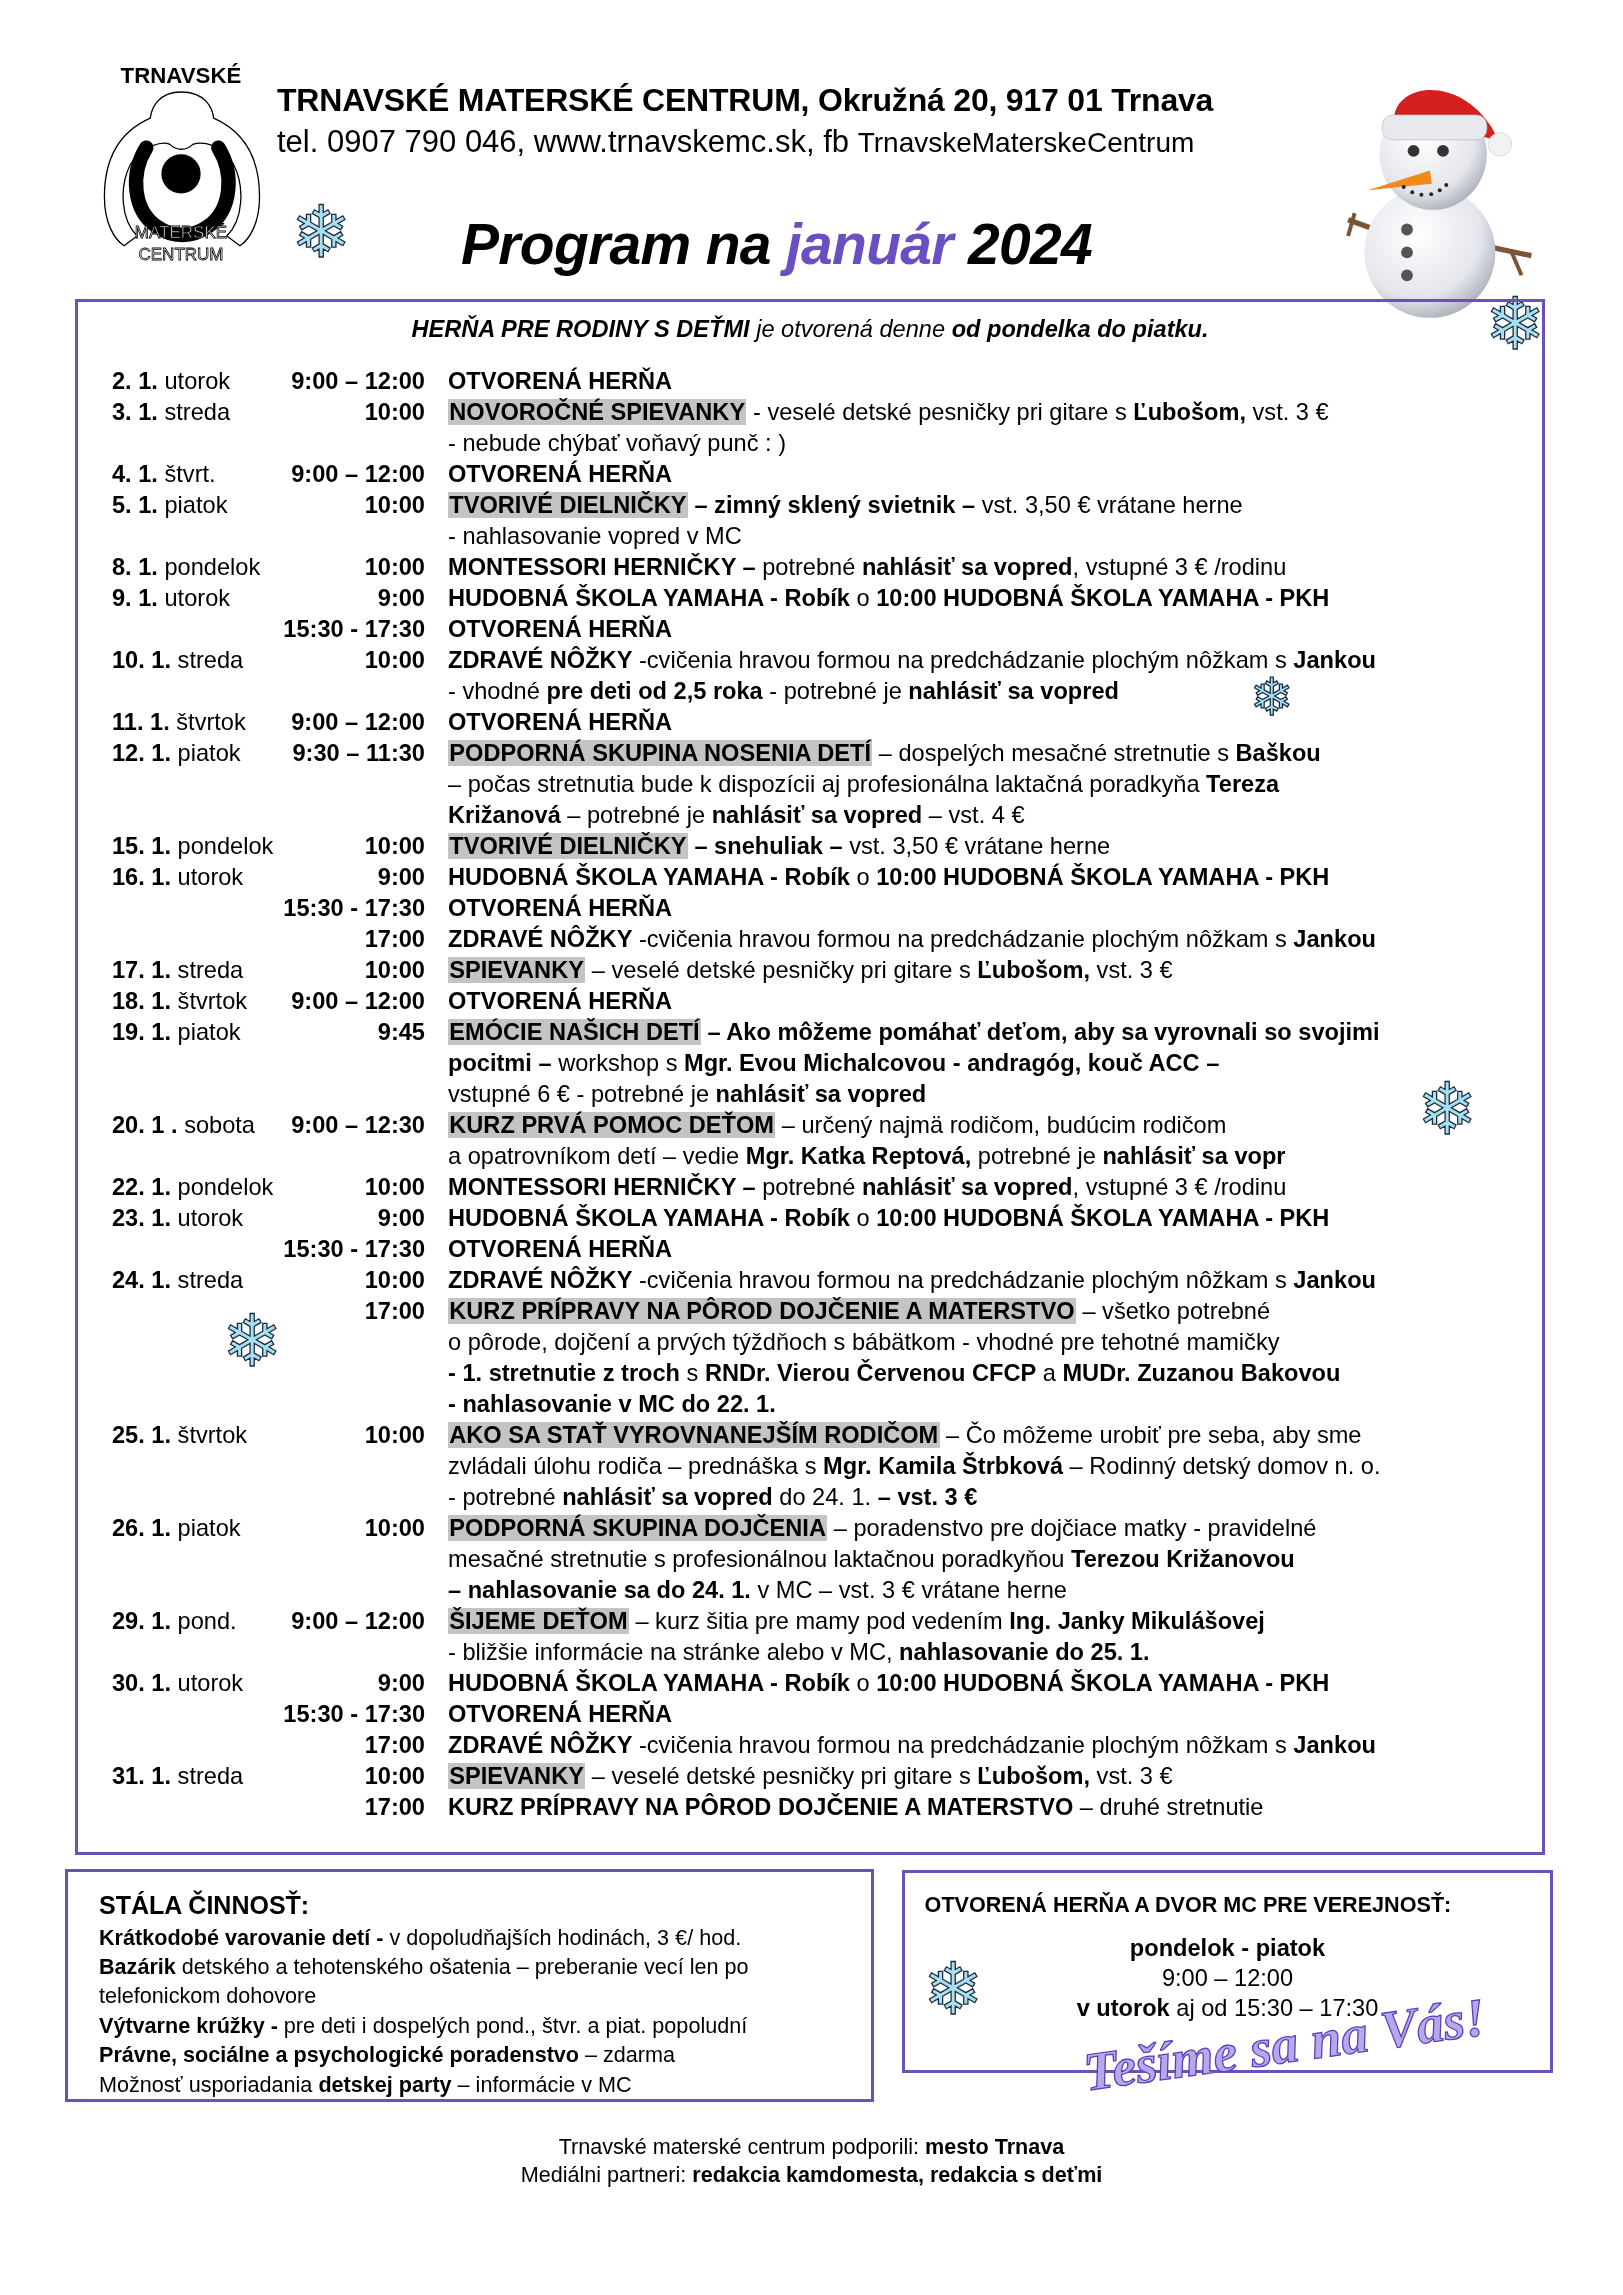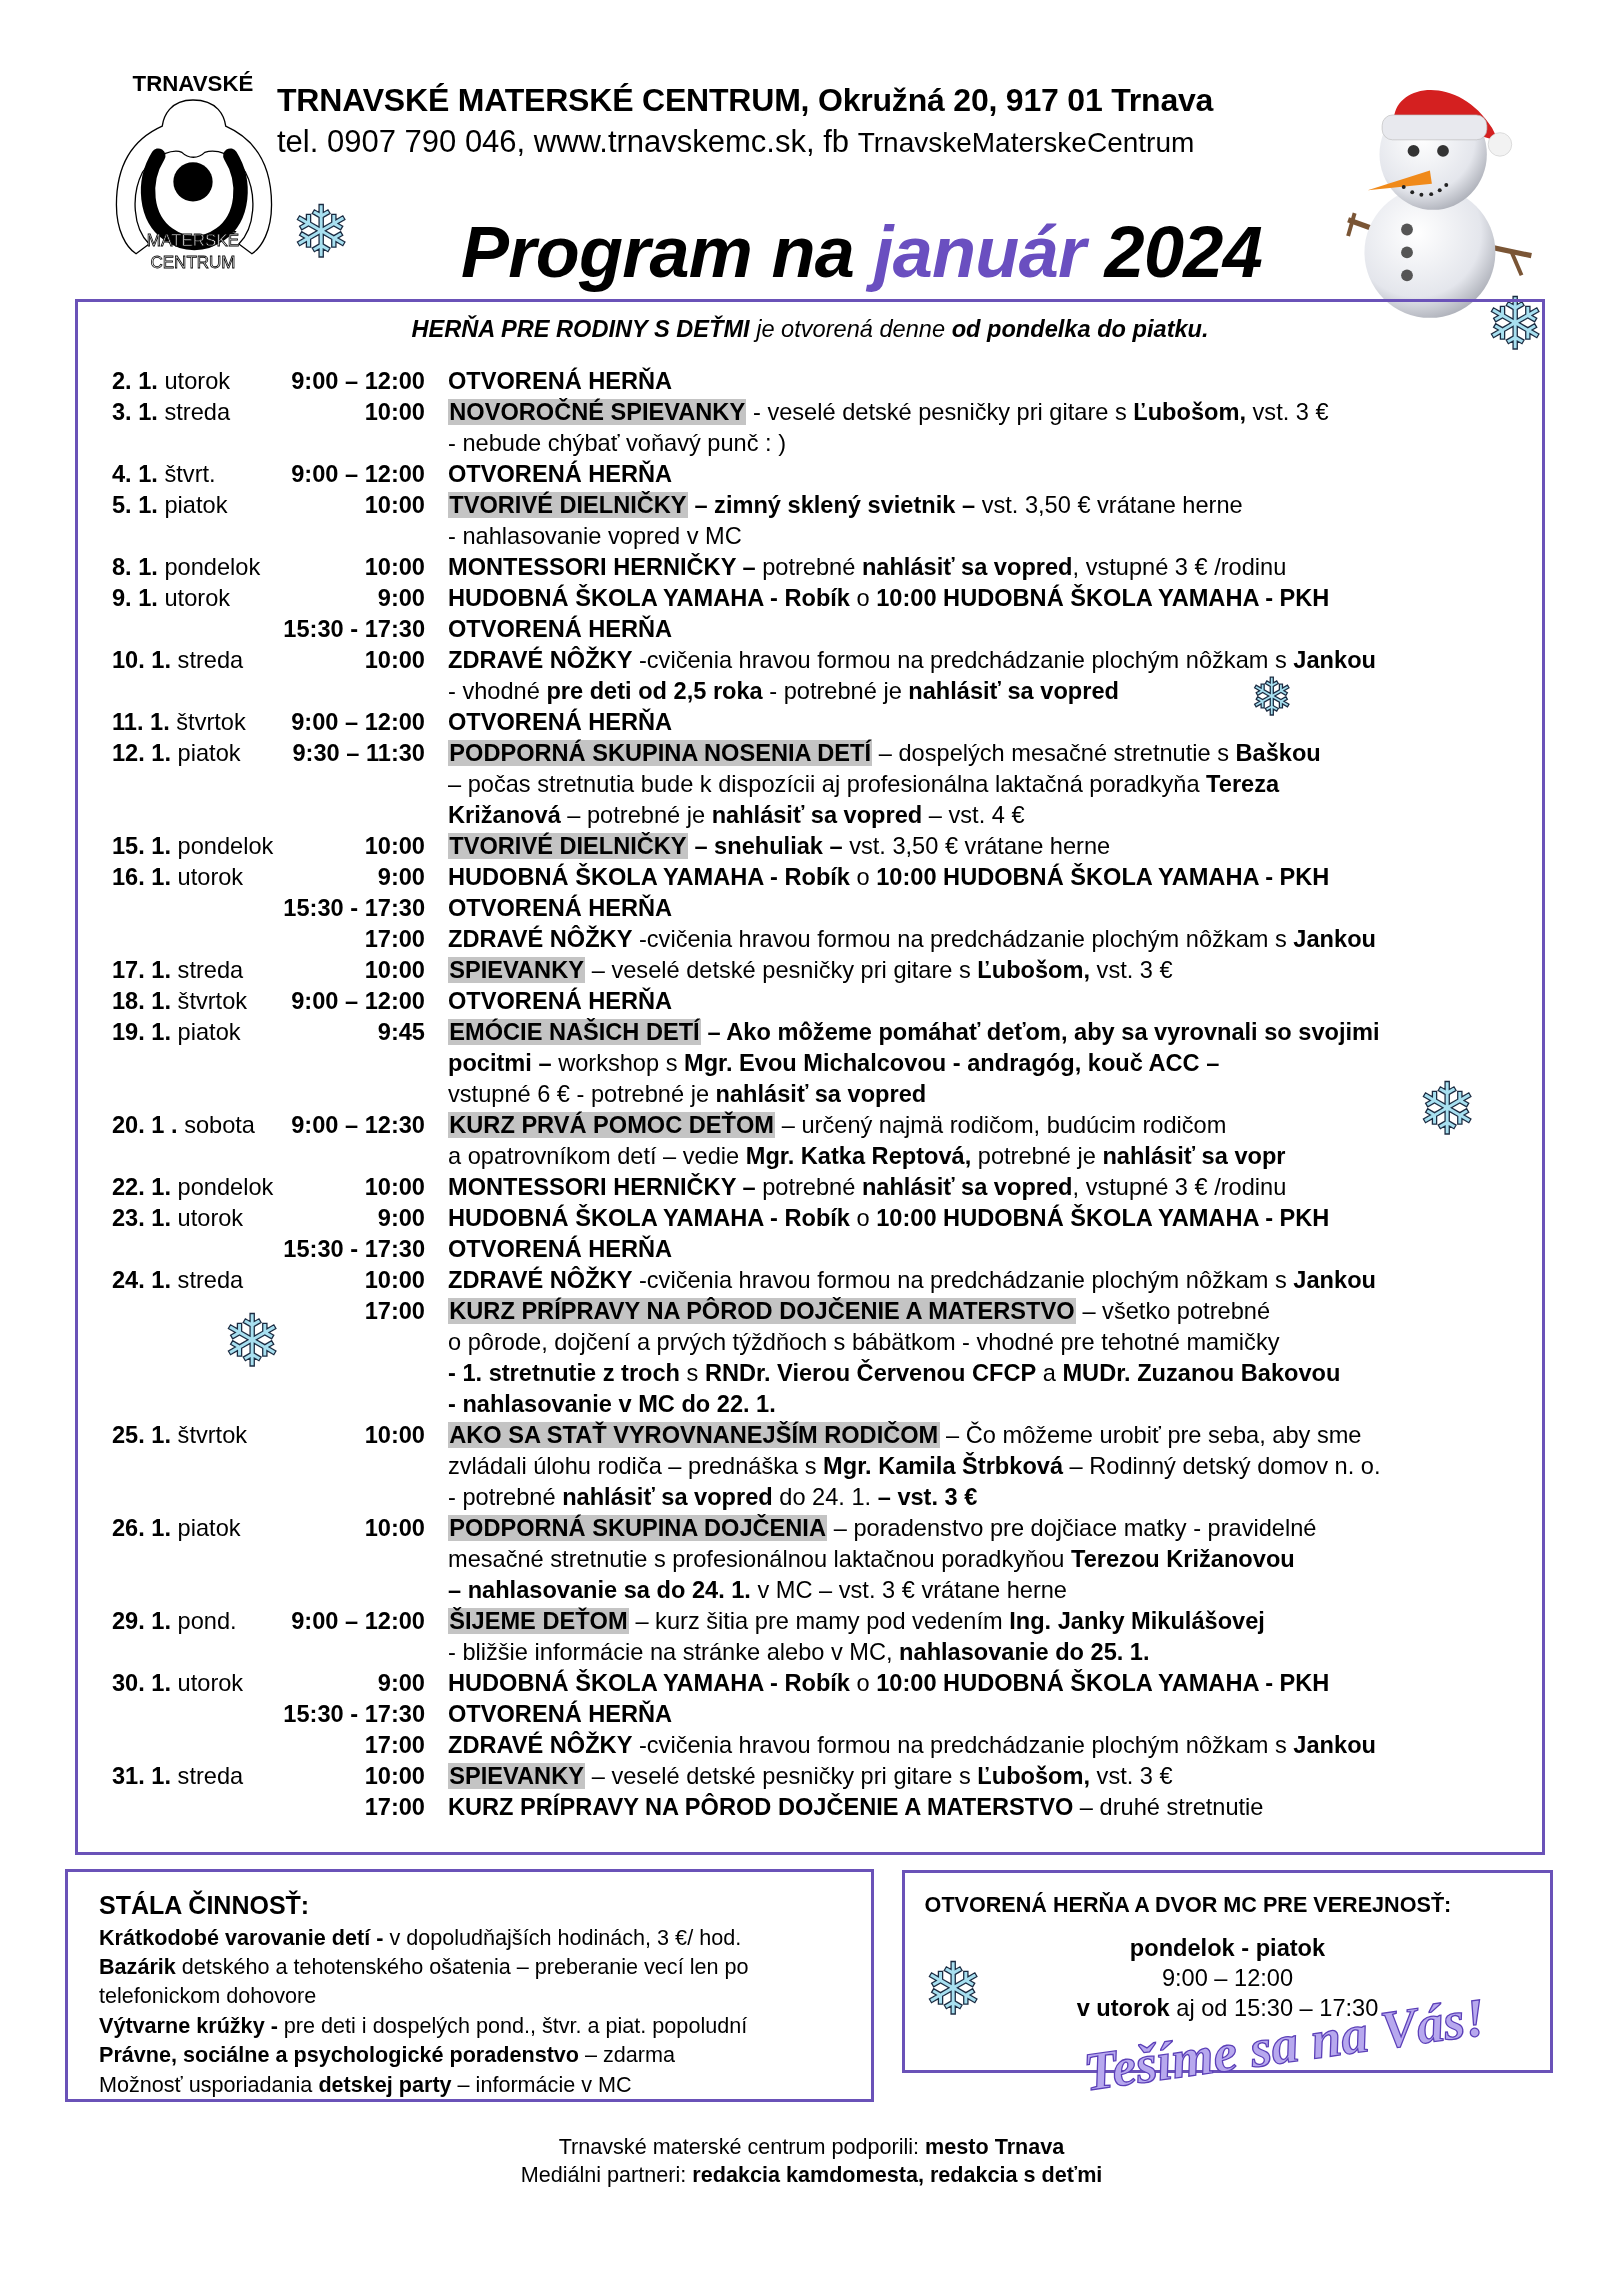--- a/index.html
+++ b/index.html
@@ -5,21 +5,21 @@
   html, body { margin:0; padding:0; background:#fff; }
   body { width:1623px; height:2295px; position:relative; overflow:hidden;
          font-family:"Liberation Sans", sans-serif; color:#000; }
   .abs { position:absolute; }
   b, .b { font-weight:bold; }
 
   
   .org-line1 { left:277px; top:82px; font-size:32px; font-weight:bold; white-space:nowrap; letter-spacing:-0.2px; }
   .org-line2 { left:277px; top:124px; font-size:31px; white-space:nowrap; }
   .org-line2 .fb-name { font-size:28px; }
-  .title { left:461px; top:211px; font-size:72px; font-weight:bold; font-style:italic; white-space:nowrap; letter-spacing:-0.7px;text-align:center; }
+  .title { left:461px; top:211px; font-size:57px; font-weight:bold; font-style:italic; white-space:nowrap; letter-spacing:-0.7px;text-align:center; }
   .title .month { color:#6a4fc0; }
 
   
   .main-box { left:75px; top:299px; width:1470px; height:1556px; border:3.3px solid #6a52b8; box-sizing:border-box; }
   .intro { left:0; width:100%; top:14.4px; text-align:center; font-size:23.6px; font-style:italic; white-space:nowrap; }
   .rows { left:0; top:64px; width:100%; }
   .row { position:relative; height:31px; font-size:23.6px; white-space:nowrap; line-height:31px; }
   .row .date { position:absolute; left:34px; }
   .row .date-num { font-weight:bold; }
   .row .time { position:absolute; left:151px; width:196px; text-align:right; font-weight:bold; }
@@ -37,21 +37,21 @@
   .tesime { left:1080px; top:2042px; font-family:"Liberation Serif", serif; font-style:italic; font-weight:bold;
             font-size:54px; color:#b7a8ee; -webkit-text-stroke:1.3px #5b3fb8; transform:rotate(-8deg); transform-origin:left top; white-space:nowrap; }
   .footer { left:0; width:100%; top:2133px; text-align:center; font-size:21.6px; line-height:27.5px; }
 
   
   .snowflake { font-size:72px; color:#a8e0f0; -webkit-text-stroke:1.3px #1a2a40; line-height:1; }
 </style>
 </head>
 <body>
 
-<div class="abs" style="left:98px;top:56px;width:190px;height:216px;margin-top:8px;">
+<div class="abs" style="left:86px;top:56px;width:190px;height:216px;">
   <svg width="190" height="216" viewBox="0 0 290 330">
     <path d="M145 55 c-35 0 -45 25 -47 40 c-45 20 -70 60 -70 120 c0 40 15 65 30 75 l20 -15 c-25 -25 -28 -75 -10 -110 c20 -30 50 -35 60 -30 c10 10 25 10 35 0 c15 -5 45 0 62 30 c18 35 15 85 -10 110 l20 15 c15 -10 30 -35 30 -75 c0 -60 -25 -100 -70 -120 c-2 -15 -12 -40 -50 -40z" fill="#fff" stroke="#000" stroke-width="2"></path>
     <path d="M92 140 c-25 40 -20 95 15 120 c25 18 55 18 80 0 c35 -25 40 -80 15 -120" fill="none" stroke="#000" stroke-width="22" stroke-linecap="round"></path>
     <circle cx="145" cy="180" r="30" fill="#000"></circle>
     <text x="145" y="42" text-anchor="middle" font-family="Liberation Sans, sans-serif" font-weight="bold" font-size="34">TRNAVSKÉ</text>
     <text x="145" y="278" text-anchor="middle" font-family="Liberation Sans, sans-serif" font-size="26" fill="#fff" stroke="#000" stroke-width="1.2">MATERSKÉ</text>
     <text x="145" y="312" text-anchor="middle" font-family="Liberation Sans, sans-serif" font-size="26" fill="#fff" stroke="#000" stroke-width="1.2">CENTRUM</text>
   </svg>
 </div>
 

